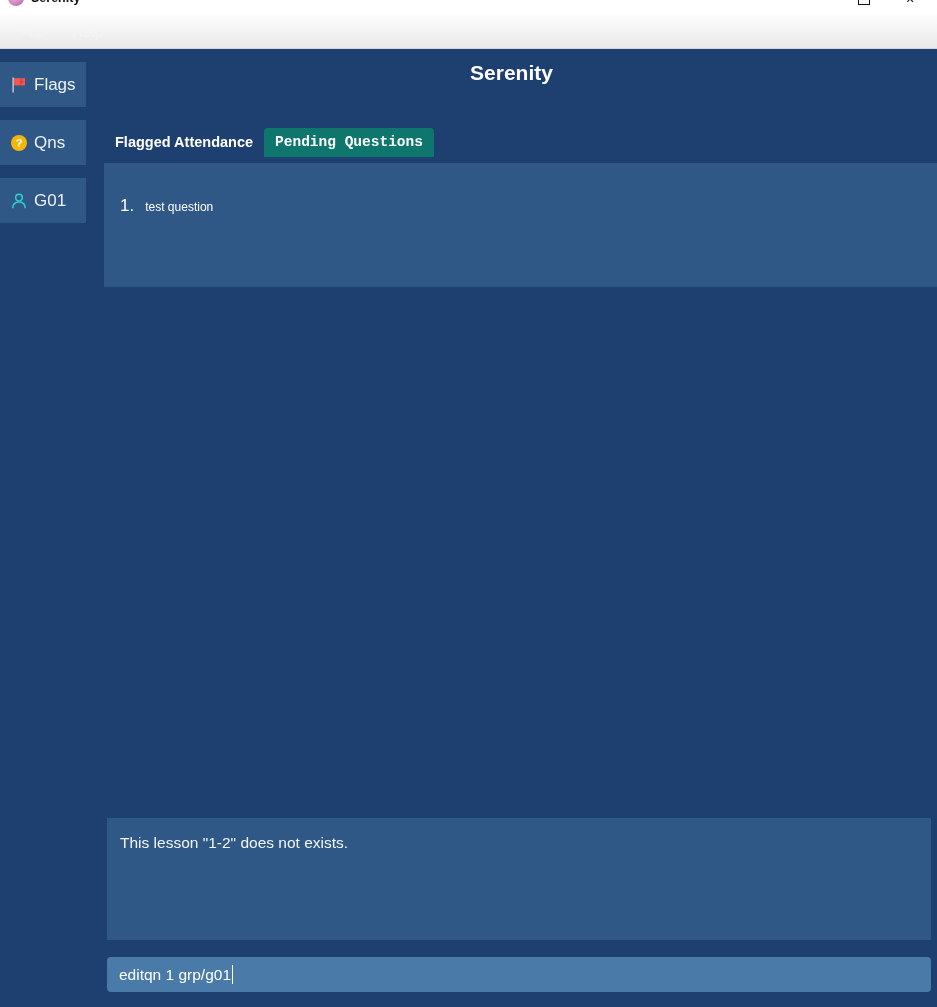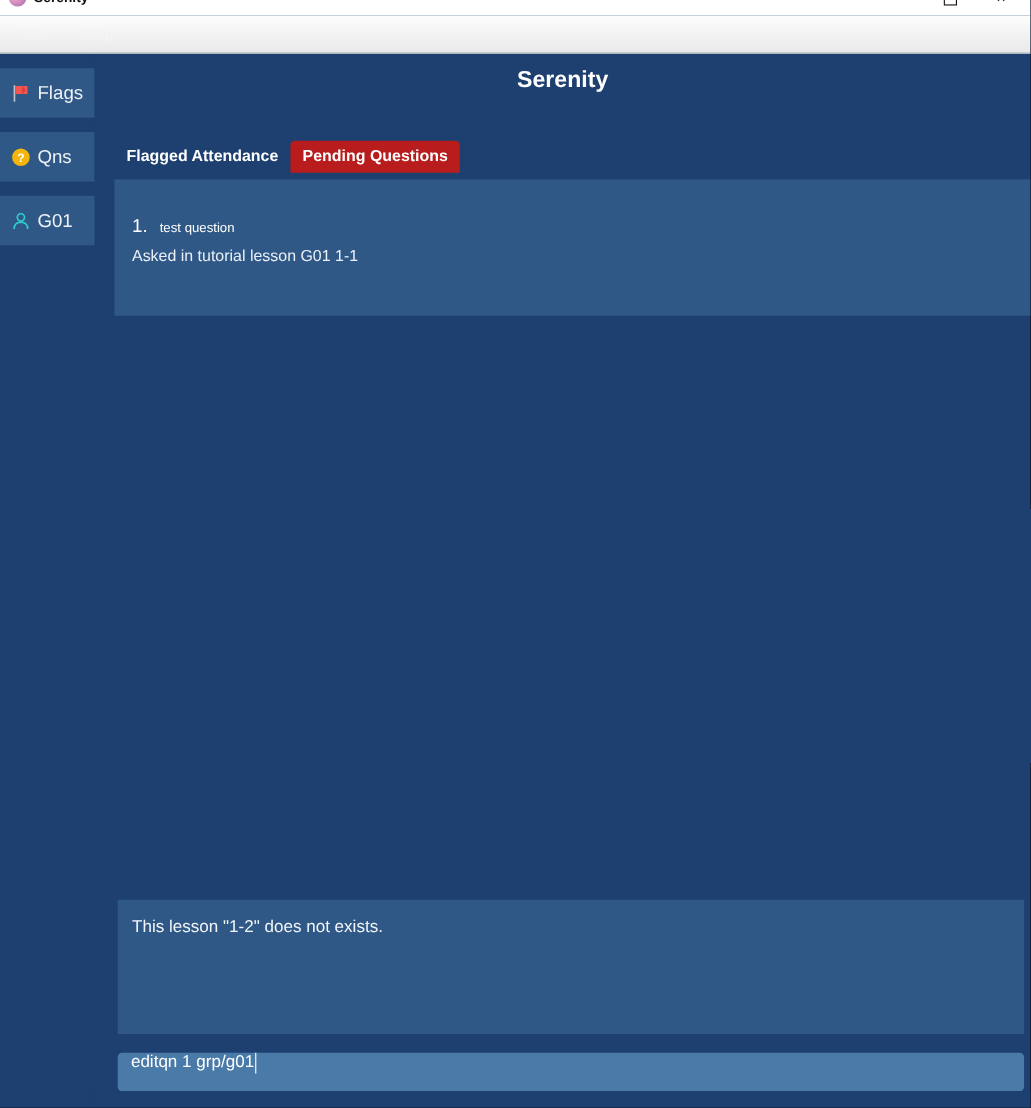--- a/index.html
+++ b/index.html
@@ -150,21 +150,22 @@
     font-size: 14.5px;
     font-weight: bold;
     color: #ffffff;
     padding: 6px 11px 7px 11px;
     background: transparent;
     border-radius: 4px 4px 0 0;
     white-space: nowrap;
     cursor: pointer;
   }
   .tab.active {
-    background: #b91c1c;
+    background: #0f766e;
+    font-family: Liberation Mono, monospace;
   }
 
   
   .qpanel {
     position: absolute;
     left: 104px; top: 163px;
     width: 833px;
     height: 124px;
     background: #2f5886;
     box-sizing: border-box;
@@ -209,21 +210,21 @@
   
   .cmd-wrap {
     position: absolute;
     left: 107px; top: 957px;
     width: 824px;
     height: 35px;
     background: #4a7aa8;
     border-radius: 4px;
     box-sizing: border-box;
     display: flex;
-    align-items: flex-start;
+    align-items: center;
     padding-left: 12px;
     cursor: text;
   }
   .cmd-text {
     font-size: 15.5px;
     color: #ffffff;
     white-space: nowrap;
   }
   .caret {
     display: inline-block;
@@ -305,21 +306,20 @@
     <div class="tab">Flagged Attendance</div>
     <div class="tab active">Pending Questions</div>
   </div>
 
   <div class="qpanel">
     <div class="q-item">
       <div class="q-row">
         <span class="q-index">1.</span>
         <span class="q-text">test question</span>
       </div>
-      <div class="q-sub">Asked in tutorial lesson G01 1-1</div>
     </div>
   </div>
 
   <div class="result-box">
     <div class="result-text">This lesson "1-2" does not exists.</div>
   </div>
 
   <div class="cmd-wrap">
     <span class="cmd-text">editqn 1 grp/g01</span>
       <span class="caret"></span>

